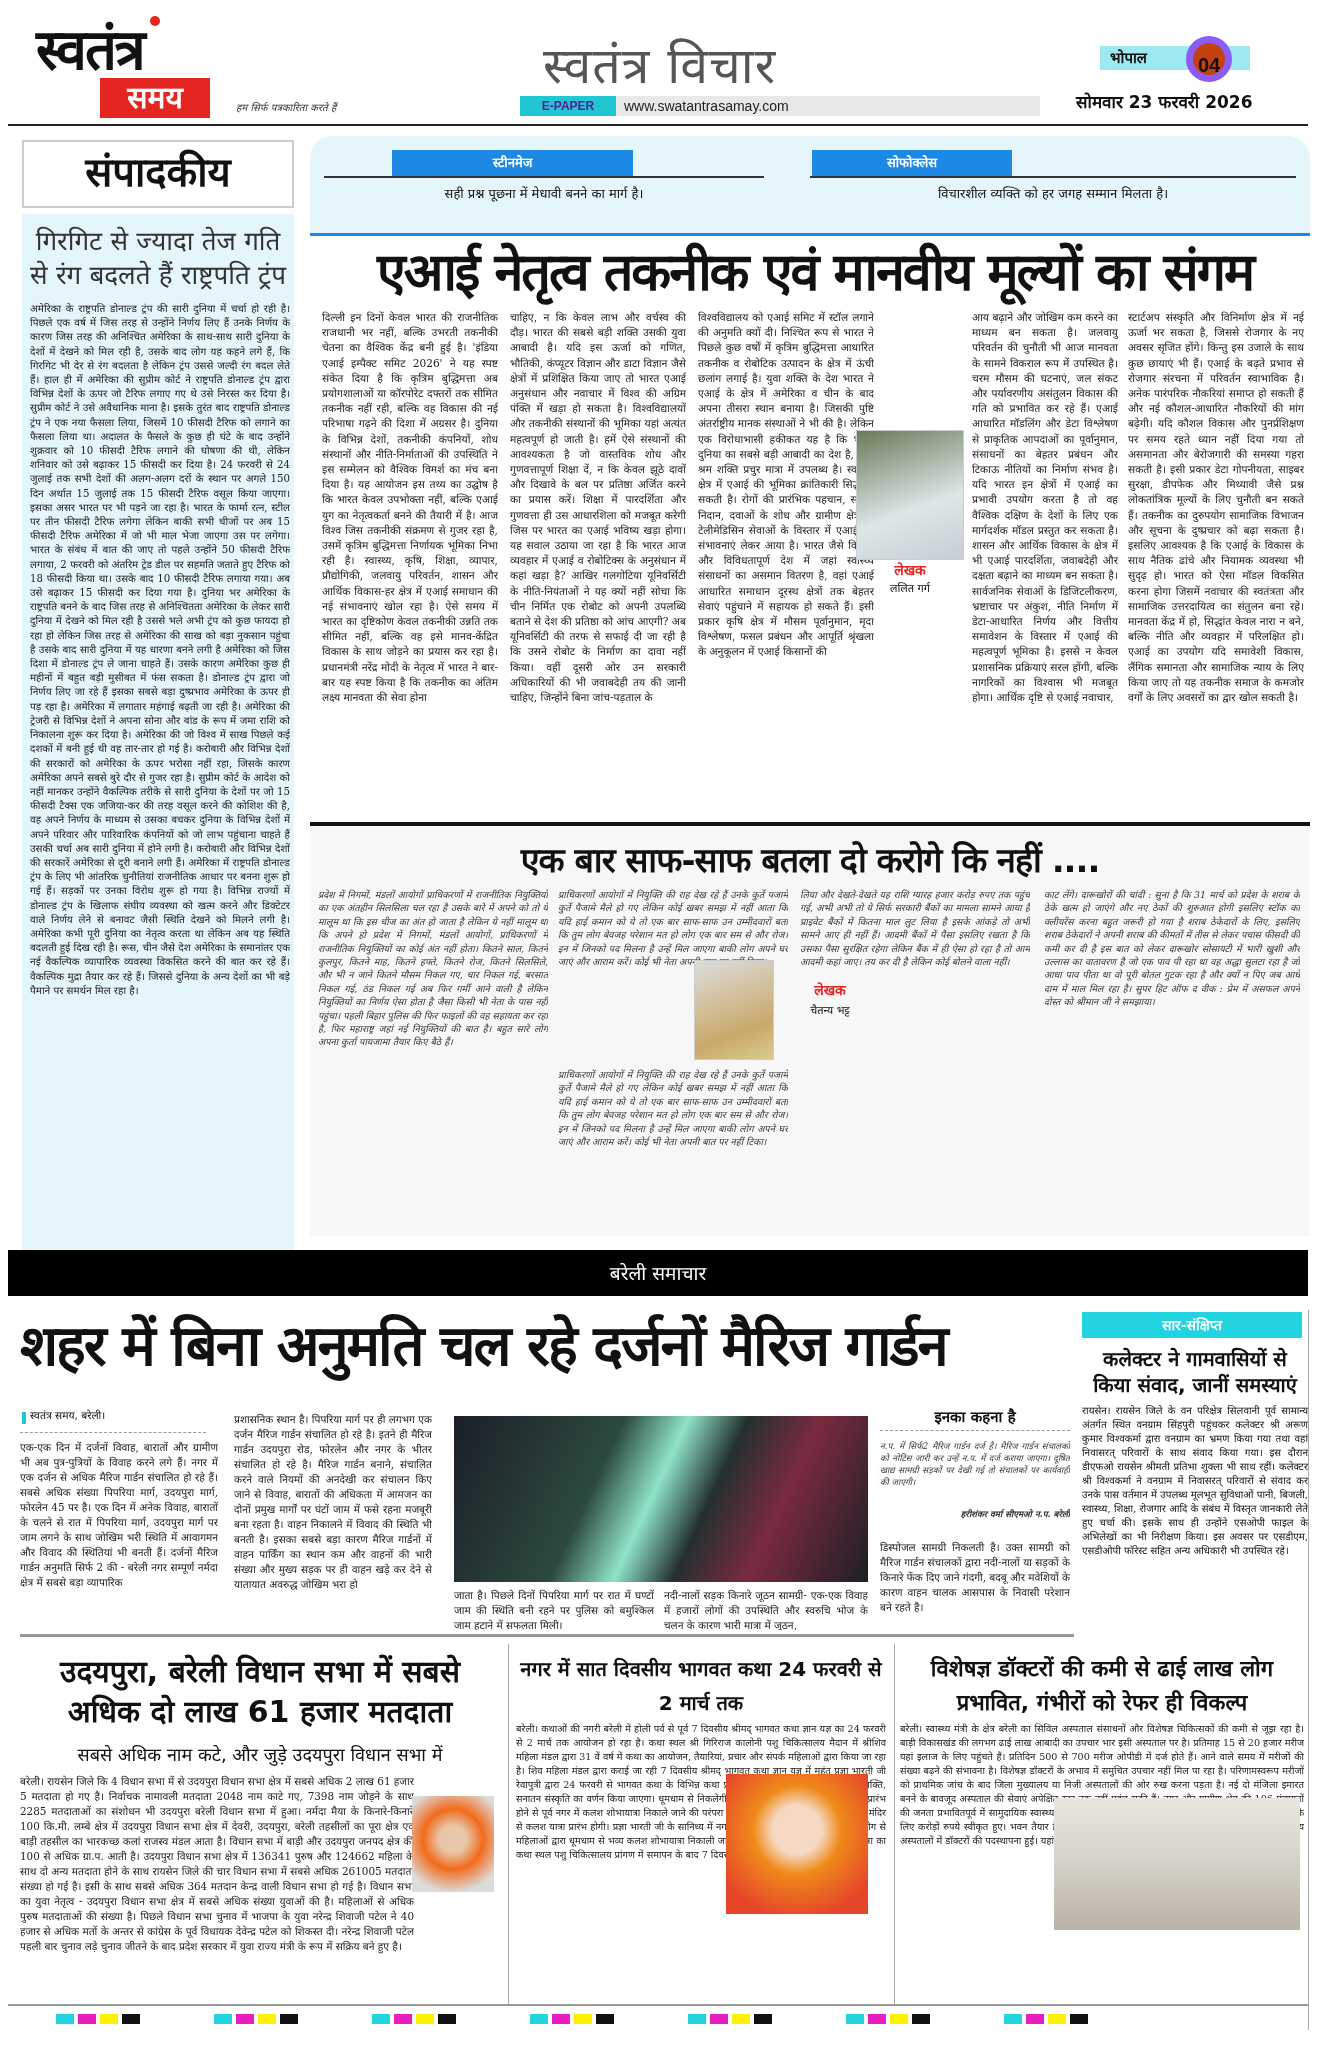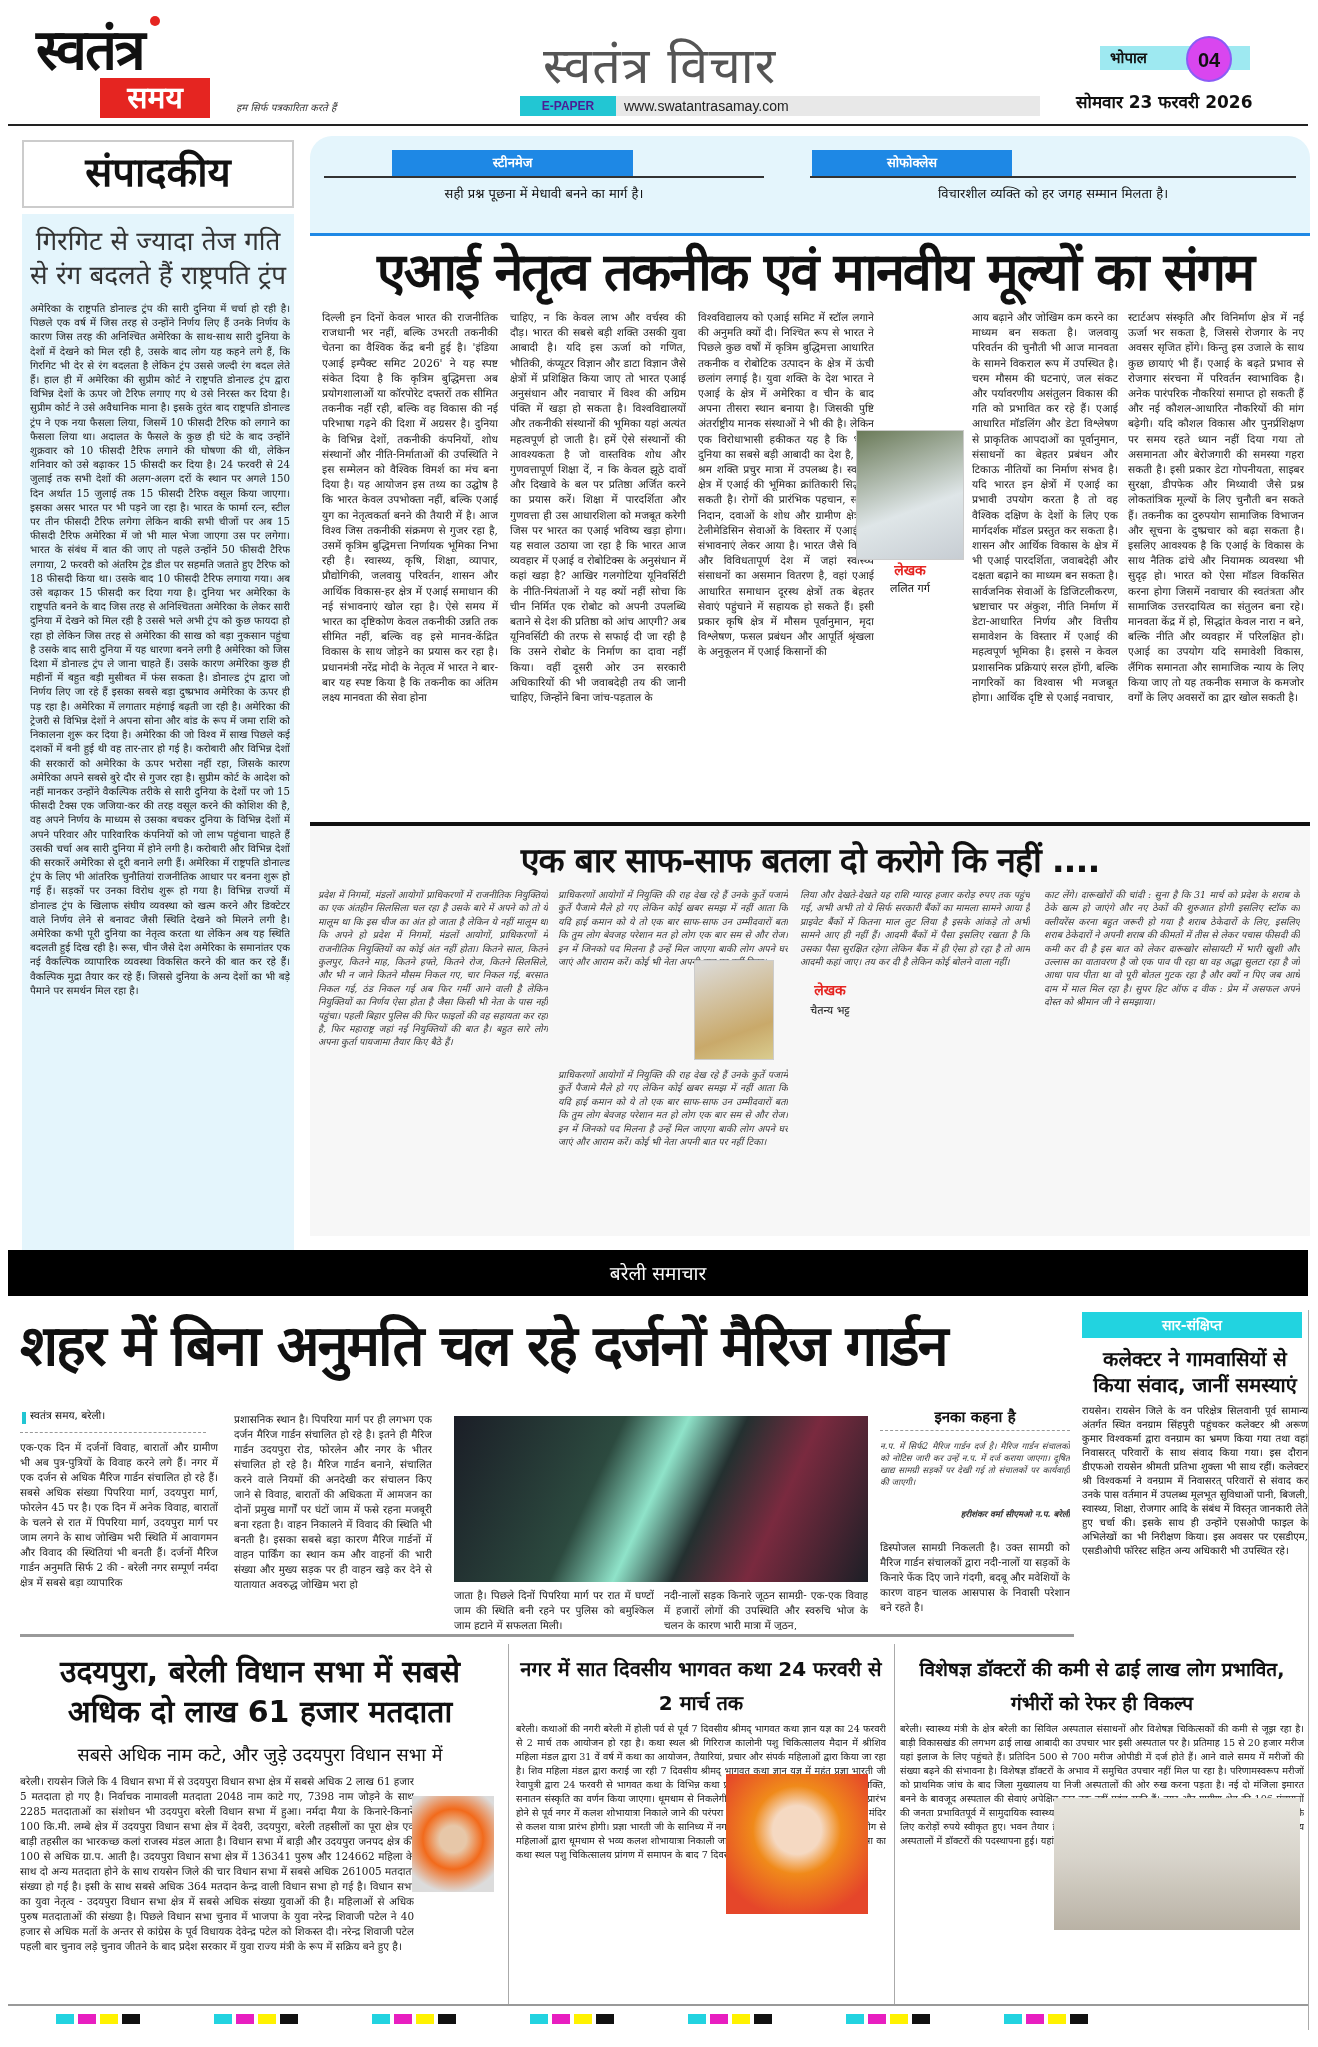--- a/index.html
+++ b/index.html
@@ -9,21 +9,21 @@
 .logo-top{left:36px;top:22px;font:900 56px "DejaVu Sans",sans-serif;line-height:56px;letter-spacing:-2px}
 .logo-dot{left:150px;top:16px;width:10px;height:10px;border-radius:50%;background:#e52521}
 .logo-red{left:100px;top:78px;width:110px;height:40px;background:#e52521;color:#fff;font:900 30px "DejaVu Sans",sans-serif;text-align:center;line-height:40px}
 .tagline{left:236px;top:100px;font:italic 10px "DejaVu Serif",serif;color:#333}
 .page-title{left:543px;top:30px;font:300 50px "DejaVu Sans",sans-serif;color:#555;letter-spacing:1px}
 .epaper-bar{left:520px;top:96px;width:520px;height:20px;background:#e8e8e8}
 .epaper-badge{left:520px;top:96px;width:96px;height:20px;background:#22c6d3;color:#4c1d95;font:bold 12px "Liberation Sans",sans-serif;line-height:20px;text-align:center}
 .site-url{left:624px;top:96px;font:14px "Liberation Sans",sans-serif;line-height:20px;color:#222}
 .city-box{left:1100px;top:46px;width:150px;height:24px;background:#9ee9f1}
 .city{left:1110px;top:46px;font:bold 15px "DejaVu Sans",sans-serif;line-height:24px}
-.page-num{left:1186px;top:36px;width:46px;height:46px;border-radius:50%;background:#d946ef;border:2px solid #8b5cf6;font:bold 20px "Liberation Sans",sans-serif;line-height:44px;text-align:center}
+.page-num{left:1186px;top:36px;width:46px;height:46px;border-radius:50%;background:#c2410c;border:7px solid #8b5cf6;font:bold 20px "Liberation Sans",sans-serif;line-height:44px;text-align:center}
 .date{left:1076px;top:90px;font:bold 17px "DejaVu Sans",sans-serif}
 .mast-rule{left:8px;top:124px;width:1300px;height:2px;background:#222}
 
 .editorial-box{left:22px;top:140px;width:272px;height:68px;border:2px solid #ccc;background:#fff}
 .editorial-label{left:22px;top:140px;width:272px;text-align:center;font:900 40px "DejaVu Sans",sans-serif;line-height:64px}
 .edit-bg{left:22px;top:214px;width:272px;height:1040px;background:#e4f5fc}
 .edit-head{left:26px;top:224px;width:264px;text-align:center;font:26px "DejaVu Sans",sans-serif;line-height:34px;color:#333}
 .edit-body{left:30px;top:302px;width:260px;height:940px;font-size:10.2px;line-height:14.2px;text-align:justify;overflow:hidden;color:#222}
 
 .quote-panel{left:310px;top:136px;width:1000px;height:100px;background:#e4f5fc;border-radius:22px 22px 0 0;border-bottom:3px solid #1e88e5}
@@ -139,21 +139,21 @@
 <div class="abs" style="left:20px;top:1742px;width:480px;text-align:center;font:18px 'DejaVu Sans',sans-serif">सबसे अधिक नाम कटे, और जुड़े उदयपुरा विधान सभा में</div>
 <div class="abs reg-col" style="left:20px;top:1774px;width:394px;height:234px">बरेली। रायसेन जिले कि 4 विधान सभा में से उदयपुरा विधान सभा क्षेत्र में सबसे अधिक 2 लाख 61 हजार 5 मतदाता हो गए है। निर्वाचक नामावली मतदाता 2048 नाम काटे गए, 7398 नाम जोड़ने के साथ 2285 मतदाताओं का संशोधन भी उदयपुरा बरेली विधान सभा में हुआ। नर्मदा मैया के किनारे-किनारे 100 कि.मी. लम्बे क्षेत्र में उदयपुरा विधान सभा क्षेत्र में देवरी, उदयपुरा, बरेली तहसीलों का पूरा क्षेत्र एवं बाड़ी तहसील का भारकच्छ कलां राजस्व मंडल आता है। विधान सभा में बाड़ी और उदयपुरा जनपद क्षेत्र की 100 से अधिक ग्रा.प. आती है। उदयपुरा विधान सभा क्षेत्र में 136341 पुरुष और 124662 महिला के साथ दो अन्य मतदाता होने के साथ रायसेन जिले की चार विधान सभा में सबसे अधिक 261005 मतदाता संख्या हो गई है। इसी के साथ सबसे अधिक 364 मतदान केन्द्र वाली विधान सभा हो गई है। विधान सभा का युवा नेतृत्व - उदयपुरा विधान सभा क्षेत्र में सबसे अधिक संख्या युवाओं की है। महिलाओं से अधिक पुरुष मतदाताओं की संख्या है। पिछले विधान सभा चुनाव में भाजपा के युवा नरेन्द्र शिवाजी पटेल ने 40 हजार से अधिक मतों के अन्तर से कांग्रेस के पूर्व विधायक देवेन्द्र पटेल को शिकस्त दी। नरेन्द्र शिवाजी पटेल पहली बार चुनाव लड़े चुनाव जीतने के बाद प्रदेश सरकार में युवा राज्य मंत्री के रूप में सक्रिय बने हुए है।</div>
 <div class="abs photo-mla" style="left:412px;top:1796px;width:82px;height:96px"></div>
 <div class="abs vline" style="left:508px;top:1644px;height:360px"></div>
 
 <div class="abs sub-head" style="left:516px;top:1652px;width:370px;font-size:20px;line-height:34px">नगर में सात दिवसीय भागवत कथा 24 फरवरी से 2 मार्च तक</div>
 <div class="abs reg-col" style="left:516px;top:1722px;width:370px;height:286px;font-size:9.6px;line-height:14px">बरेली। कथाओं की नगरी बरेली में होली पर्व से पूर्व 7 दिवसीय श्रीमद् भागवत कथा ज्ञान यज्ञ का 24 फरवरी से 2 मार्च तक आयोजन हो रहा है। कथा स्थल श्री गिरिराज कालोनी पशु चिकित्सालय मैदान में श्रीशिव महिला मंडल द्वारा 31 वें वर्ष में कथा का आयोजन, तैयारियां, प्रचार और संपर्क महिलाओं द्वारा किया जा रहा है। शिव महिला मंडल द्वारा कराई जा रही 7 दिवसीय श्रीमद् भागवत कथा ज्ञान यज्ञ में महंत प्रज्ञा भारती जी रेवापुत्री द्वारा 24 फरवरी से भागवत कथा के विभिन्न कथा प्रसंगों का वर्णन और श्रीराधा कृष्ण की भक्ति, सनातन संस्कृति का वर्णन किया जाएगा। धूमधाम से निकलेगी शोभा यात्रा- कथाओं की नगरी बरेली में प्रारंभ होने से पूर्व नगर में कलश शोभायात्रा निकाले जाने की परंपरा है। 24 फरवरी को नगर के प्राचीन श्रीजी मंदिर से कलश यात्रा प्रारंभ होगी। प्रज्ञा भारती जी के सानिध्य में नगर के धार्मिक, सामाजिक संगठनों के सहयोग से महिलाओं द्वारा धूमधाम से भव्य कलश शोभायात्रा निकाली जाएगी। नगर भ्रमण के बाद कलश शोभायात्रा का कथा स्थल पशु चिकित्सालय प्रांगण में समापन के बाद 7 दिवसीय कथा ज्ञान यज्ञ प्रारंभ होगा।</div>
 <div class="abs photo-saint" style="left:726px;top:1774px;width:142px;height:140px"></div>
 <div class="abs vline" style="left:894px;top:1644px;height:360px"></div>
 
-<div class="abs sub-head" style="left:900px;top:1652px;width:404px;font-size:19px;line-height:34px">विशेषज्ञ डॉक्टरों की कमी से ढाई लाख लोग प्रभावित, गंभीरों को रेफर ही विकल्प</div>
+<div class="abs sub-head" style="left:900px;top:1652px;width:404px;font-size:22px;line-height:34px">विशेषज्ञ डॉक्टरों की कमी से ढाई लाख लोग प्रभावित, गंभीरों को रेफर ही विकल्प</div>
 <div class="abs reg-col" style="left:900px;top:1722px;width:404px;height:286px;font-size:9.6px;line-height:14px">बरेली। स्वास्थ्य मंत्री के क्षेत्र बरेली का सिविल अस्पताल संसाधनों और विशेषज्ञ चिकित्सकों की कमी से जूझ रहा है। बाड़ी विकासखंड की लगभग ढाई लाख आबादी का उपचार भार इसी अस्पताल पर है। प्रतिमाह 15 से 20 हजार मरीज यहां इलाज के लिए पहुंचते हैं। प्रतिदिन 500 से 700 मरीज ओपीडी में दर्ज होते हैं। आने वाले समय में मरीजों की संख्या बढ़ने की संभावना है। विशेषज्ञ डॉक्टरों के अभाव में समुचित उपचार नहीं मिल पा रहा है। परिणामस्वरूप मरीजों को प्राथमिक जांच के बाद जिला मुख्यालय या निजी अस्पतालों की ओर रुख करना पड़ता है। नई दो मंजिला इमारत बनने के बावजूद अस्पताल की सेवाएं अपेक्षित स्तर तक नहीं पहुंच सकी हैं। नगर और ग्रामीण क्षेत्र की 106 पंचायतों की जनता प्रभावितपूर्व में सामुदायिक स्वास्थ्य केंद्र को सिविल अस्पताल का दर्जा दिया गया। नई इमारत के निर्माण के लिए करोड़ों रुपये स्वीकृत हुए। भवन तैयार है, लेकिन विशेषज्ञों की नियुक्ति नहीं हो सकी। हाल ही में जिले के अन्य अस्पतालों में डॉक्टरों की पदस्थापना हुई। यहां एक भी विशेषज्ञ नहीं मिला।</div>
 <div class="abs photo-hosp" style="left:1054px;top:1798px;width:246px;height:132px"></div>
 
 <div class="abs reg-divider" style="left:8px;top:2004px;width:1300px;height:2px"></div>
 <div class="abs cmyk">
   <div class="cmyk-group">
       <span class="sw" style="background:#22d3e0"></span>
       <span class="sw" style="background:#e81ec0"></span>
       <span class="sw" style="background:#fff200"></span>
       <span class="sw" style="background:#111"></span>

